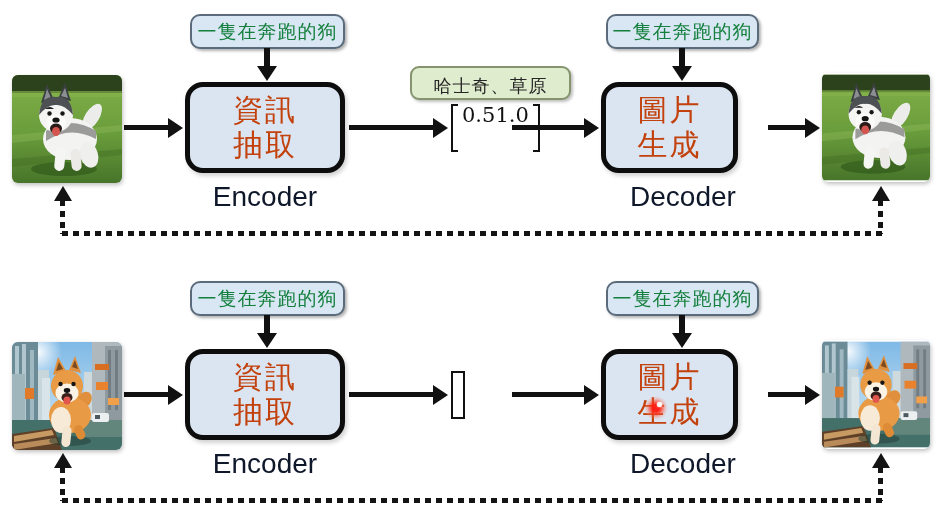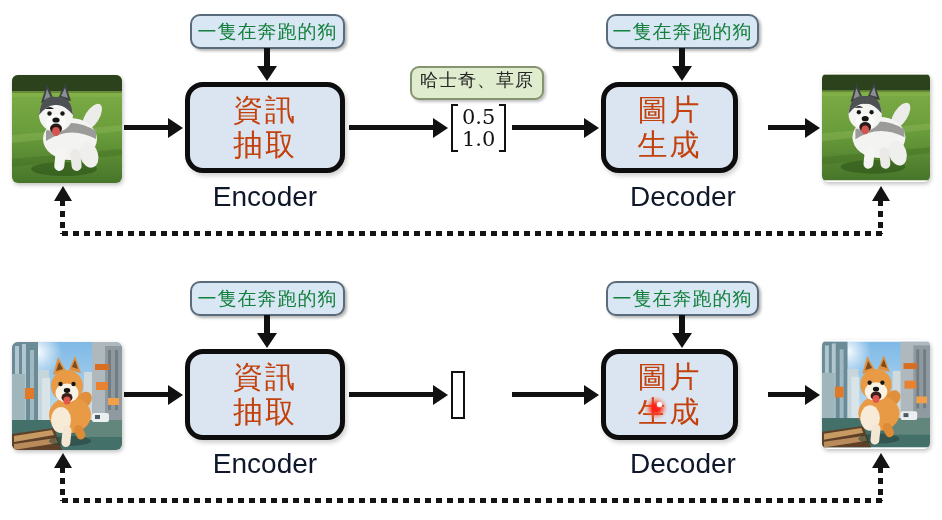--- a/index.html
+++ b/index.html
@@ -46,38 +46,38 @@
   .caption {
     position:absolute; top:181px; height:32px;
     display:flex; align-items:center; justify-content:center;
     font-size:28px; color:#0f172a;
   }
   .cap-enc { left:185px; width:160px; }
   .cap-dec { left:601px; width:164px; }
 
   
   .tag {
-    position:absolute; top:66px; left:410px; width:134px; height:34px;
+    position:absolute; top:66px; left:410px; width:161px; height:34px;
     background:#dfeccd; border:2px solid #85946f; border-radius:9px;
     box-shadow:2px 2px 3px rgba(0,0,0,.25);
-    display:flex; align-items:flex-start; justify-content:center;
+    display:flex; align-items:flex-end; justify-content:center;
     font-size:18px; color:#262626; letter-spacing:1px; white-space:nowrap;
   }
 
   
   .vec {
     position:absolute; left:451px; top:104px; height:48px;
     display:flex; align-items:stretch;
     font-family:"DejaVu Serif","Liberation Serif",serif;
     font-size:21px; color:#111;
   }
   .bracket { width:7px; border:2.5px solid #111; }
   .bracket.l { border-right:none; }
   .bracket.r { border-left:none; }
-  .nums { display:flex; flex-direction:column; justify-content:center; padding:0 4px; }
+  .nums { display:flex; justify-content:center; padding:0 4px; }
   .nums span { line-height:22px; text-align:center; }
 
   
   .harrow { position:absolute; height:5px; background:#111; }
   .harrow::after {
     content:""; position:absolute; right:-14px; top:-7.5px;
     border-left:15px solid #111;
     border-top:10px solid transparent; border-bottom:10px solid transparent;
   }
   .harrow { top:125px; }

